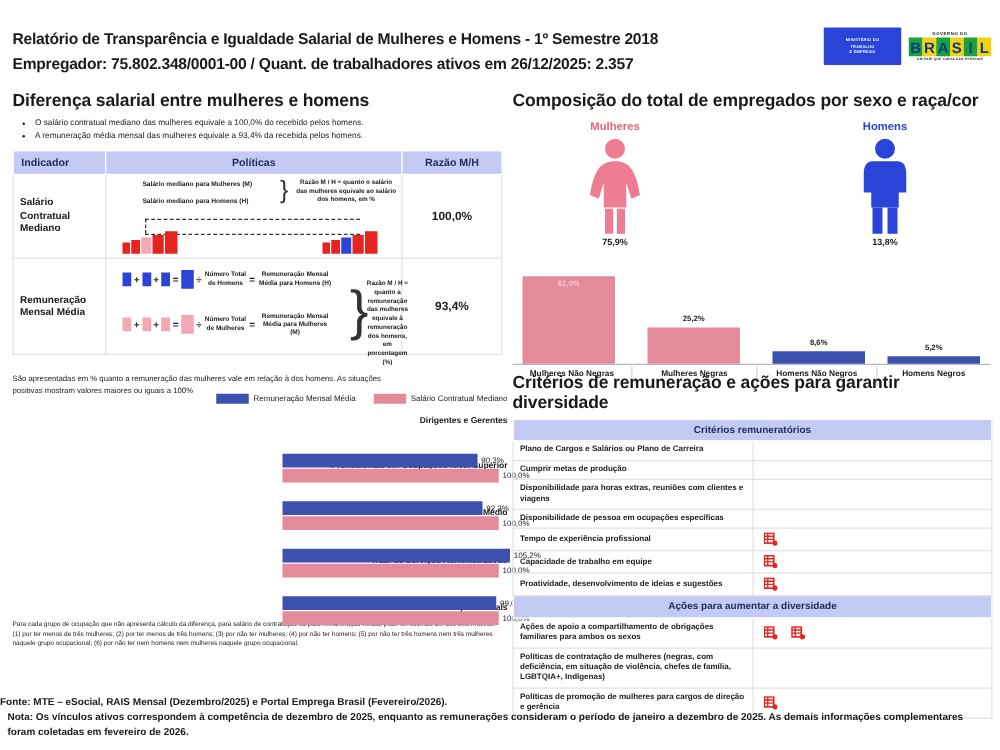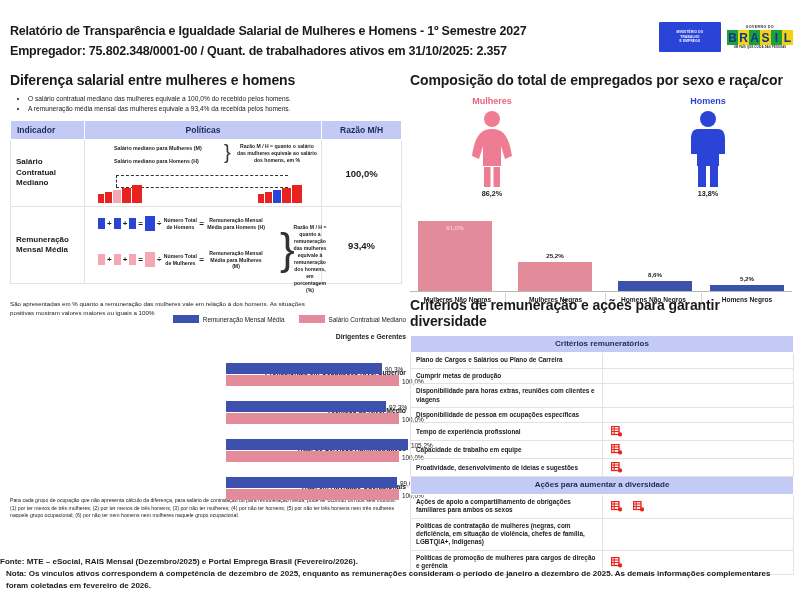--- a/index.html
+++ b/index.html
@@ -123,22 +123,22 @@
   .f-src { font-size: 8px; font-weight: bold; line-height: 12px; }
   .f-note { font-size: 8px; font-weight: bold; line-height: 12px; padding: 0 6px; }
 </style>
 </head>
 <body>
 
 <div class="page">
 
   <div class="header">
     <div class="header-titles">
-      <div class="h-title">Relatório de Transparência e Igualdade Salarial de Mulheres e Homens - 1º Semestre 2027</div>
-      <div class="h-sub">Empregador: 75.802.348/0001-00 / Quant. de trabalhadores ativos em 31/10/2025: 2.357</div>
+      <div class="h-title">Relatório de Transparência e Igualdade Salarial de Mulheres e Homens - 1º Semestre 2018</div>
+      <div class="h-sub">Empregador: 75.802.348/0001-00 / Quant. de trabalhadores ativos em 26/12/2025: 2.357</div>
     </div>
     <div class="logos">
       <div class="logo-mte">
         <div>MINISTÉRIO DO</div>
         <div>TRABALHO</div>
         <div>E EMPREGO</div>
       </div>
       <div class="logo-gov">
         <div class="gov-top">GOVERNO DO</div>
         <div class="gov-word">
@@ -306,21 +306,21 @@
     <div class="comp-area">
 
       <div class="comp-col" style="left:22px;top:0;">
         <div class="comp-lbl" style="color:#e8647e">Mulheres</div>
         <svg width="56" height="78" viewBox="0 0 56 78" style="display:block;margin:4px auto 0">
           <circle cx="28" cy="9" r="8" fill="#ee7d93"></circle>
           <path d="M28 19 C16 19 11 27 8 46 L15 49 L19 36 L19 56 L37 56 L37 36 L41 49 L48 46 C45 27 40 19 28 19 Z" fill="#ee7d93"></path>
           <rect x="20" y="57" width="6.5" height="20" fill="#ee7d93"></rect>
           <rect x="29.5" y="57" width="6.5" height="20" fill="#ee7d93"></rect>
         </svg>
-        <div class="comp-val">86,2%</div>
+        <div class="comp-val">75,9%</div>
       </div>
 
       <div class="comp-col" style="left:238px;top:0;">
         <div class="comp-lbl" style="color:#2b44d8">Homens</div>
         <svg width="56" height="78" viewBox="0 0 56 78" style="display:block;margin:4px auto 0">
           <circle cx="28" cy="9" r="8" fill="#2b44d8"></circle>
           <path d="M18 19 L38 19 C43 19 45 23 45 29 L45 44 L39 44 L39 56 L17 56 L17 44 L11 44 L11 29 C11 23 13 19 18 19 Z" fill="#2b44d8"></path>
           <rect x="18" y="56" width="8" height="21" fill="#2b44d8"></rect>
           <rect x="30" y="56" width="8" height="21" fill="#2b44d8"></rect>
         </svg>

